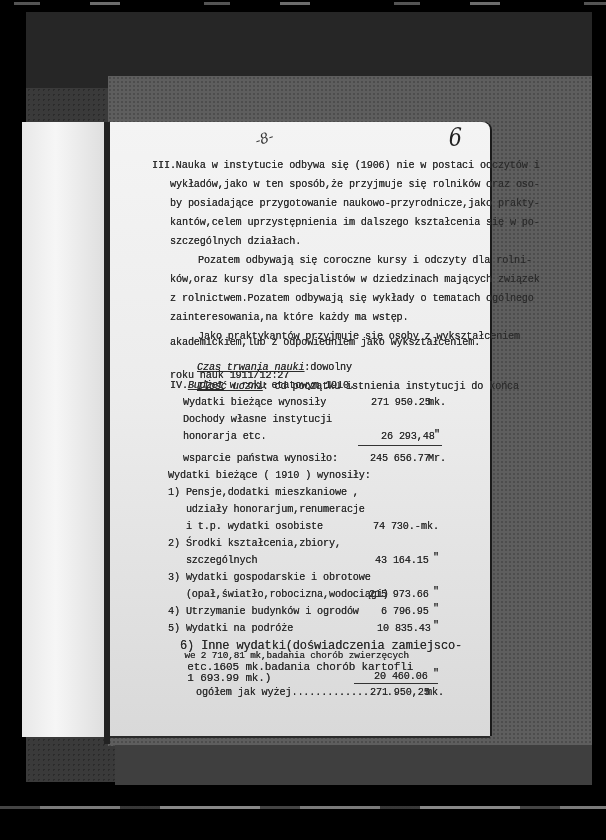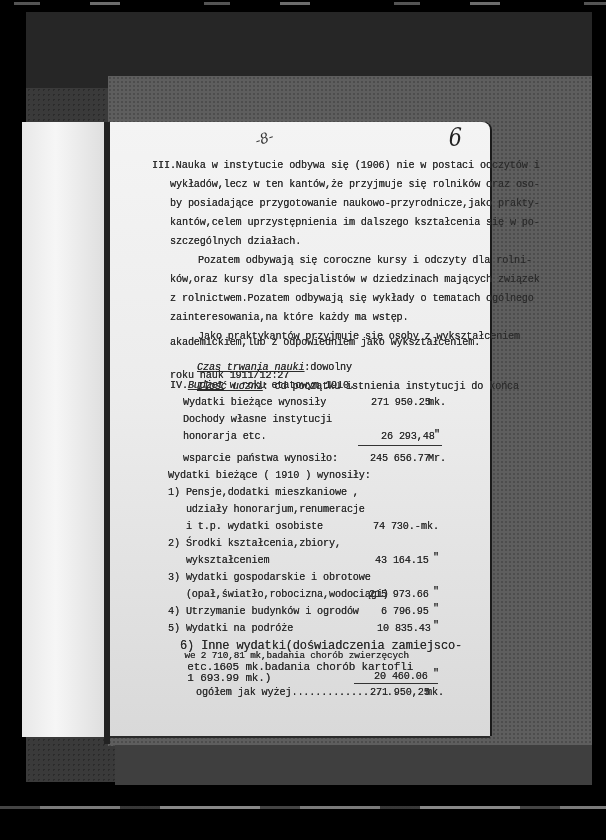--- a/index.html
+++ b/index.html
@@ -75,21 +75,21 @@
 <div class="backing-grey"></div>
 <div class="backing-bottom"></div>
 <div class="left-page"></div>
 <div class="left-page-shadow"></div>
 
 <div class="page"></div>
 <div class="page-mark">-8-</div>
 <div class="page-number">6</div>
 
 <div class="t" style="left:152px;top:160px">III.Nauka w instytucie odbywa się (1906) nie w postaci odczytów i</div>
-<div class="t" style="left:170px;top:179px">wykładów,lecz w ten kantów,że przyjmuje się rolników oraz oso-</div>
+<div class="t" style="left:170px;top:179px">wykładów,jako w ten sposób,że przyjmuje się rolników oraz oso-</div>
 <div class="t" style="left:170px;top:198px">by posiadające przygotowanie naukowo-przyrodnicze,jako prakty-</div>
 <div class="t" style="left:170px;top:217px">kantów,celem uprzystępnienia im dalszego kształcenia się w po-</div>
 
 <div class="t" style="left:170px;top:223px;transform:translateY(13px)">szczególnych działach.</div>
 <div class="t" style="left:198px;top:242px;transform:translateY(13px)">Pozatem odbywają się coroczne kursy i odczyty dla rolni-</div>
 <div class="t" style="left:170px;top:261px;transform:translateY(13px)">ków,oraz kursy dla specjalistów w dziedzinach mających związek</div>
 <div class="t" style="left:170px;top:280px;transform:translateY(13px)">z rolnictwem.Pozatem odbywają się wykłady o tematach ogólnego</div>
 <div class="t" style="left:170px;top:299px;transform:translateY(13px)">zainteresowania,na które każdy ma wstęp.</div>
 <div class="t" style="left:198px;top:318px;transform:translateY(13px)">Jako praktykantów przyjmuje się osoby z wykształceniem</div>
 <div class="t" style="left:170px;top:337px;transform:translateY(0px)">akademickiem,lub z odpowiedniem jako wykształceniem.</div>
@@ -117,21 +117,21 @@
 
 <div class="t" style="left:168px;top:470px">Wydatki bieżące ( 1910 ) wynosiły:</div>
 
 <div class="t" style="left:168px;top:487px">1) Pensje,dodatki mieszkaniowe ,</div>
 <div class="t" style="left:168px;top:504px">   udziały honorarjum,renumeracje</div>
 <div class="t" style="left:168px;top:521px">   i t.p. wydatki osobiste</div>
 <div class="t" style="left:373px;top:521px">74 730.-</div>
 <div class="t" style="left:421px;top:521px">mk.</div>
 
 <div class="t" style="left:168px;top:538px">2) Środki kształcenia,zbiory,</div>
-<div class="t" style="left:168px;top:555px">   wykształceniem</div>
+<div class="t" style="left:168px;top:555px">   szczególnych</div>
 <div class="t" style="left:375px;top:555px">43 164.15</div>
 <div class="t" style="left:433px;top:552px">"</div>
 
 <div class="t" style="left:168px;top:572px">3) Wydatki gospodarskie i obrotowe</div>
 <div class="t" style="left:168px;top:589px">   (opał,światło,robocizna,wodociągi)</div>
 <div class="t" style="left:369px;top:589px">215 973.66</div>
 <div class="t" style="left:433px;top:586px">"</div>
 
 <div class="t" style="left:168px;top:606px;transform:translateY(-17px);opacity:0"></div>
 <div class="t" style="left:168px;top:589px;transform:translateY(17px)">4) Utrzymanie budynków i ogrodów</div>

